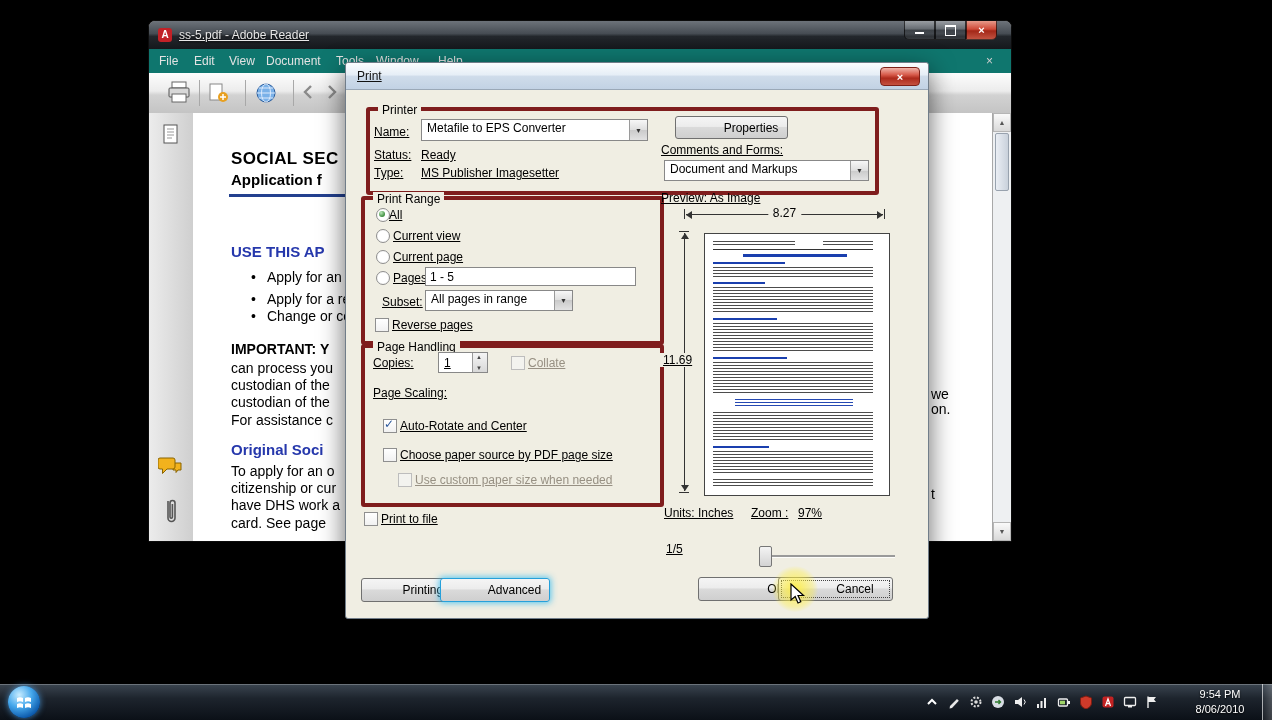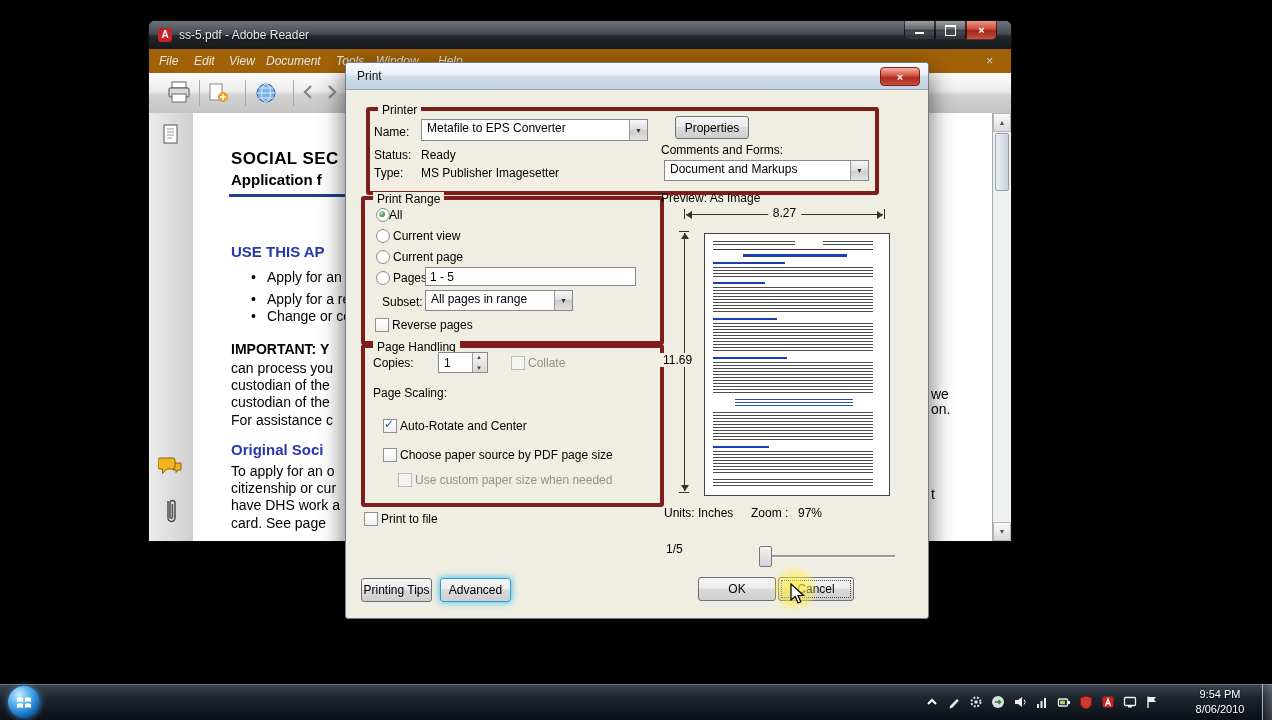--- a/index.html
+++ b/index.html
@@ -1,33 +1,33 @@
 <!DOCTYPE html>
 <html><head>
 <meta charset="utf-8">
 <style>
   html,body{margin:0;padding:0;}
   body{width:1272px;height:720px;background:#000;overflow:hidden;position:relative;
        font-family:"Liberation Sans","DejaVu Sans",sans-serif;}
   .abs{position:absolute;}
-  .t{position:absolute;font-size:12px;line-height:14px;white-space:nowrap;color:#000;}
+  .t{position:absolute;font-size:12px;line-height:14px;white-space:nowrap;color:#000;text-decoration:underline;}
   .dim{color:#979083;}
 
   
   #reader{left:148px;top:20px;width:862px;height:520px;background:#8f8f8f;
           border:1px solid #0c0c0c;border-radius:7px 7px 2px 2px;
           box-shadow:0 10px 34px rgba(0,0,0,.75);z-index:1;}
   #titlebar{left:0;top:0;right:0;height:28px;border-radius:6px 6px 0 0;
             background:linear-gradient(#6d737a,#464c53 45%,#23272c 55%,#15181c);}
   .wbtn{width:29px;height:18px;display:flex;align-items:center;justify-content:center;
         background:linear-gradient(rgba(255,255,255,.30),rgba(255,255,255,.10) 45%,rgba(0,0,0,.25) 50%,rgba(255,255,255,.10));
         border:1px solid rgba(0,0,0,.65);border-top:none;color:#fff;font-size:11px;font-weight:bold;}
   .wbtn.close{background:linear-gradient(#e89a8a,#cf4a38 45%,#a32718 55%,#c25341);border-radius:0 0 5px 0;}
   .wbtn.minb{border-radius:0 0 0 5px;}
-  #menubar{left:0;top:28px;right:0;height:24px;background:#a16207;border-bottom:4px solid #86efac;font-style:italic;}
+  #menubar{left:0;top:28px;right:0;height:24px;background:#0f766e;border-bottom:4px solid #86efac;}
   .menu{position:absolute;top:5px;font-size:12px;color:#e3e3e3;}
   #toolbar{left:0;top:52px;right:0;height:40px;border-bottom:1px solid #8d8d8d;
            background:linear-gradient(#fdfdfd,#ececec 45%,#d2d2d2 55%,#c4c4c4);}
   .tsep{position:absolute;top:7px;width:1px;height:26px;background:#a8a8a8;}
   #content{left:0;top:92px;right:0;bottom:0;}
   #leftpanel{left:0;top:0;bottom:0;width:44px;border-right:1px solid #9a9a9a;
              background:linear-gradient(90deg,#ececec,#cfcfcf);}
   #page{left:44px;top:0;right:18px;bottom:0;background:#ffffff;}
   #vscroll{right:0;top:0;bottom:0;width:18px;background:#eef0f2;border-left:1px solid #a8a8a8;}
   .sbtn{position:absolute;left:0;right:0;height:17px;display:flex;align-items:center;justify-content:center;
@@ -48,21 +48,21 @@
             display:flex;align-items:center;justify-content:center;color:#fff;font-size:11px;font-weight:bold;
             background:linear-gradient(#f0b4aa,#d75a4a 40%,#ad2a1c 60%,#c4513f);border:1px solid #7e2017;}
   .grp{position:absolute;border:4px solid #7f1d1d;border-radius:3px;}
   .grp-label{position:absolute;top:-8px;left:8px;background:#f0eee3;padding:0 4px;font-size:12px;line-height:14px;color:#000;}
   .combo{position:absolute;display:flex;background:#fff;border:1px solid #888;}
   .combo .cv{flex:1;font-size:12px;line-height:17px;padding:0 5px;overflow:hidden;white-space:nowrap;color:#000;}
   .combo .ca{width:17px;border-left:1px solid #9a9a9a;display:flex;align-items:center;justify-content:center;
              font-size:7px;color:#333;background:linear-gradient(#f7f7f7,#dedede 50%,#cacaca 50%,#e2e2e2);}
   .pbtn{position:absolute;display:flex;align-items:center;justify-content:center;font-size:12px;color:#000;
         background:linear-gradient(#f5f5f5,#ececec 45%,#dadada 50%,#cfcfcf);
-        border:1px solid #707070;border-radius:3px;}
+        border:1px solid #707070;border-radius:3px;padding-left:39px;}
   .rad{position:absolute;width:12px;height:12px;border-radius:50%;border:1px solid #8f8f8f;
        background:radial-gradient(#fff 55%,#e7e7e7);}
   .rad.sel::after{content:"";position:absolute;left:2px;top:2px;width:6px;height:6px;border-radius:50%;
        background:radial-gradient(circle at 35% 30%,#b9e7b9,#3f8f3f 70%,#276327);}
   .chk{position:absolute;width:12px;height:12px;border:1px solid #8f8f8f;background:linear-gradient(#fff,#f1f1f1);}
   .chk.dis{border-color:#bdbdbd;background:#f3f3ef;}
   .chkmark{position:absolute;left:0;top:-3px;font-size:12px;font-weight:bold;color:#2b579a;}
   input.pages{position:absolute;border:1px solid #888;font-size:12px;padding:0 4px;font-family:inherit;background:#fff;color:#000;}
   .sl{background-image:repeating-linear-gradient(to bottom,rgba(45,45,45,.85) 0 1px,transparent 1px 3px);}
   .sb{background-image:repeating-linear-gradient(to bottom,rgba(26,63,174,.95) 0 1px,transparent 1px 3px);}

